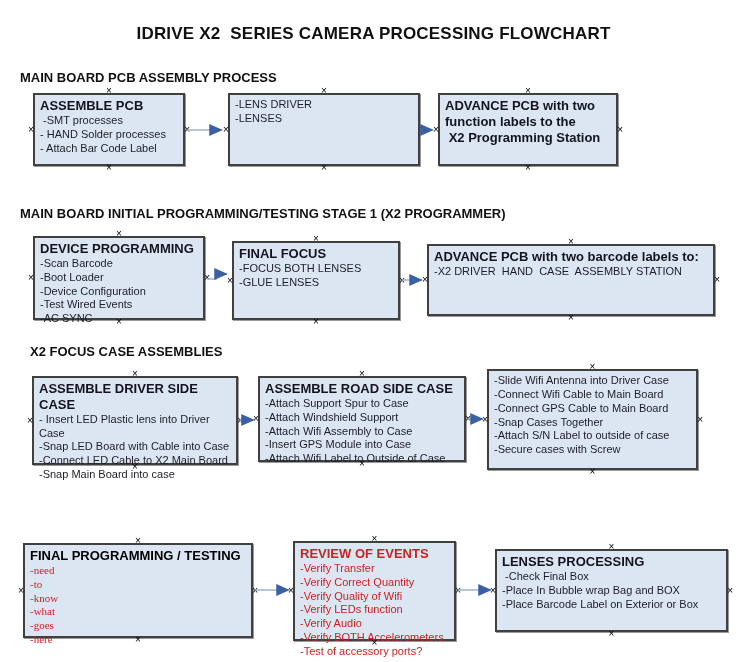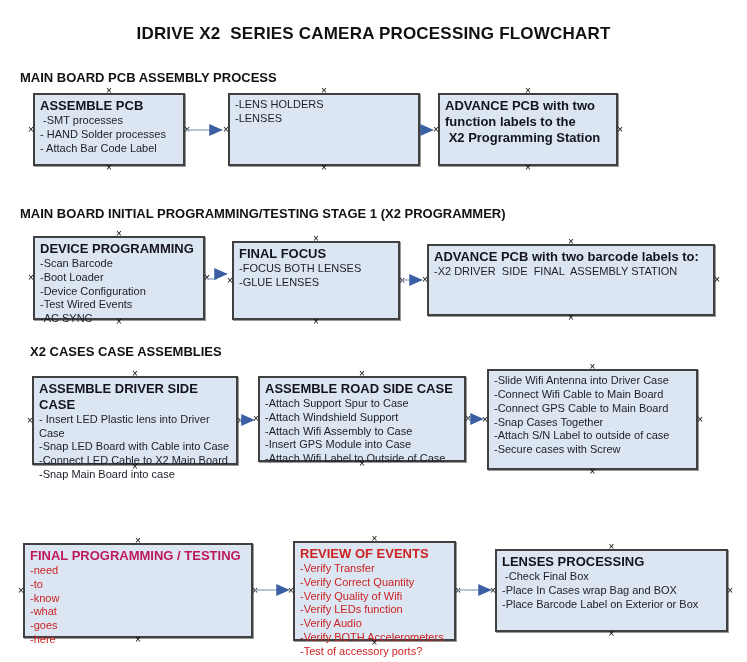--- a/index.html
+++ b/index.html
@@ -27,21 +27,21 @@
     <div class="btitle">ASSEMBLE PCB</div>
     <div class="bitems"> -SMT processes
 - HAND Solder processes
 - Attach Bar Code Label</div>
   <span class="handle" style="left: 50%; top: -7px; transform: translateX(-50%);">×</span>
       <span class="handle" style="left: 50%; bottom: -7px; transform: translateX(-50%);">×</span>
       <span class="handle" style="left: -7px; top: 50%; transform: translateY(-50%);">×</span>
       <span class="handle" style="right: -7px; top: 50%; transform: translateY(-50%);">×</span>
     </div>
   <div class="fbox" style="left:228px;top:85px;width:192px;height:73px;">
-    <div class="bitems">-LENS HOLDERS
+    <div class="bitems">-LENS DRIVER
 -LENSES</div>
   <span class="handle" style="left: 50%; top: -7px; transform: translateX(-50%);">×</span>
       <span class="handle" style="left: 50%; bottom: -7px; transform: translateX(-50%);">×</span>
       <span class="handle" style="left: -7px; top: 50%; transform: translateY(-50%);">×</span>
       <span class="handle" style="right: -7px; top: 50%; transform: translateY(-50%);">×</span>
     </div>
   <div class="fbox" style="left:438px;top:85px;width:180px;height:73px;">
     <div class="btitle">ADVANCE PCB with two function labels to the
  X2 Programming Station</div>
     <div class="bitems"></div>
@@ -69,28 +69,28 @@
     <div class="btitle">FINAL FOCUS</div>
     <div class="bitems">-FOCUS BOTH LENSES
 -GLUE LENSES</div>
   <span class="handle" style="left: 50%; top: -7px; transform: translateX(-50%);">×</span>
       <span class="handle" style="left: 50%; bottom: -7px; transform: translateX(-50%);">×</span>
       <span class="handle" style="left: -7px; top: 50%; transform: translateY(-50%);">×</span>
       <span class="handle" style="right: -7px; top: 50%; transform: translateY(-50%);">×</span>
     </div>
   <div class="fbox" style="left:427px;top:236px;width:288px;height:72px;">
     <div class="btitle">ADVANCE PCB with two barcode labels to:</div>
-    <div class="bitems">-X2 DRIVER  SIDE  FINAL  ASSEMBLY STATION</div>
+    <div class="bitems">-X2 DRIVER  HAND  CASE  ASSEMBLY STATION</div>
   <span class="handle" style="left: 50%; top: -7px; transform: translateX(-50%);">×</span>
       <span class="handle" style="left: 50%; bottom: -7px; transform: translateX(-50%);">×</span>
       <span class="handle" style="left: -7px; top: 50%; transform: translateY(-50%);">×</span>
       <span class="handle" style="right: -7px; top: 50%; transform: translateY(-50%);">×</span>
     </div>
 
-  <div class="sec-header" style="left:30px;top:336px;"><span>X2 CASES CASE ASSEMBLIES</span><span class="red" style="color: rgb(204, 34, 34);"></span></div>
+  <div class="sec-header" style="left:30px;top:336px;"><span>X2 FOCUS CASE ASSEMBLIES</span><span class="red" style="color: rgb(204, 34, 34);"></span></div>
 
   <div class="fbox" style="left:32px;top:368px;width:206px;height:89px;">
     <div class="btitle">ASSEMBLE DRIVER SIDE CASE</div>
     <div class="bitems">- Insert LED Plastic lens into Driver Case
 -Snap LED Board with Cable into Case
 -Connect LED Cable to X2 Main Board
 -Snap Main Board into case</div>
   <span class="handle" style="left: 50%; top: -7px; transform: translateX(-50%);">×</span>
       <span class="handle" style="left: 50%; bottom: -7px; transform: translateX(-50%);">×</span>
       <span class="handle" style="left: -7px; top: 50%; transform: translateY(-50%);">×</span>
@@ -116,22 +116,22 @@
 -Attach S/N Label to outside of case
 -Secure cases with Screw</div>
   <span class="handle" style="left: 50%; top: -7px; transform: translateX(-50%);">×</span>
       <span class="handle" style="left: 50%; bottom: -7px; transform: translateX(-50%);">×</span>
       <span class="handle" style="left: -7px; top: 50%; transform: translateY(-50%);">×</span>
       <span class="handle" style="right: -7px; top: 50%; transform: translateY(-50%);">×</span>
     </div>
 
 
   <div class="fbox" style="left:23px;top:535px;width:230px;height:95px;">
-    <div class="btitle" style="color: #be185d;">FINAL PROGRAMMING / TESTING</div>
-    <div class="bitems" style="color: rgb(204, 34, 34);">-need
+    <div class="btitle" style="color: #000000;">FINAL PROGRAMMING / TESTING</div>
+    <div class="bitems" style="color: rgb(204, 34, 34); font-family: Liberation Serif, serif;">-need
 -to
 -know
 -what
 -goes
 -here</div>
   <span class="handle" style="left: 50%; top: -7px; transform: translateX(-50%);">×</span>
       <span class="handle" style="left: 50%; bottom: -7px; transform: translateX(-50%);">×</span>
       <span class="handle" style="left: -7px; top: 50%; transform: translateY(-50%);">×</span>
       <span class="handle" style="right: -7px; top: 50%; transform: translateY(-50%);">×</span>
     </div>
@@ -145,21 +145,21 @@
 -Verify BOTH Accelerometers
 -Test of accessory ports?</div>
   <span class="handle" style="left: 50%; top: -7px; transform: translateX(-50%);">×</span>
       <span class="handle" style="left: 50%; bottom: -7px; transform: translateX(-50%);">×</span>
       <span class="handle" style="left: -7px; top: 50%; transform: translateY(-50%);">×</span>
       <span class="handle" style="right: -7px; top: 50%; transform: translateY(-50%);">×</span>
     </div>
   <div class="fbox" style="left:495px;top:541px;width:233px;height:83px;">
     <div class="btitle">LENSES PROCESSING</div>
     <div class="bitems"> -Check Final Box
--Place In Cases wrap Bag and BOX
+-Place In Bubble wrap Bag and BOX
 -Place Barcode Label on Exterior or Box</div>
   <span class="handle" style="left: 50%; top: -7px; transform: translateX(-50%);">×</span>
       <span class="handle" style="left: 50%; bottom: -7px; transform: translateX(-50%);">×</span>
       <span class="handle" style="left: -7px; top: 50%; transform: translateY(-50%);">×</span>
       <span class="handle" style="right: -7px; top: 50%; transform: translateY(-50%);">×</span>
     </div>
 
   <svg class="connectors">
     <defs>
       <marker id="arr" markerWidth="10" markerHeight="8" refX="8.5" refY="4" orient="auto">

